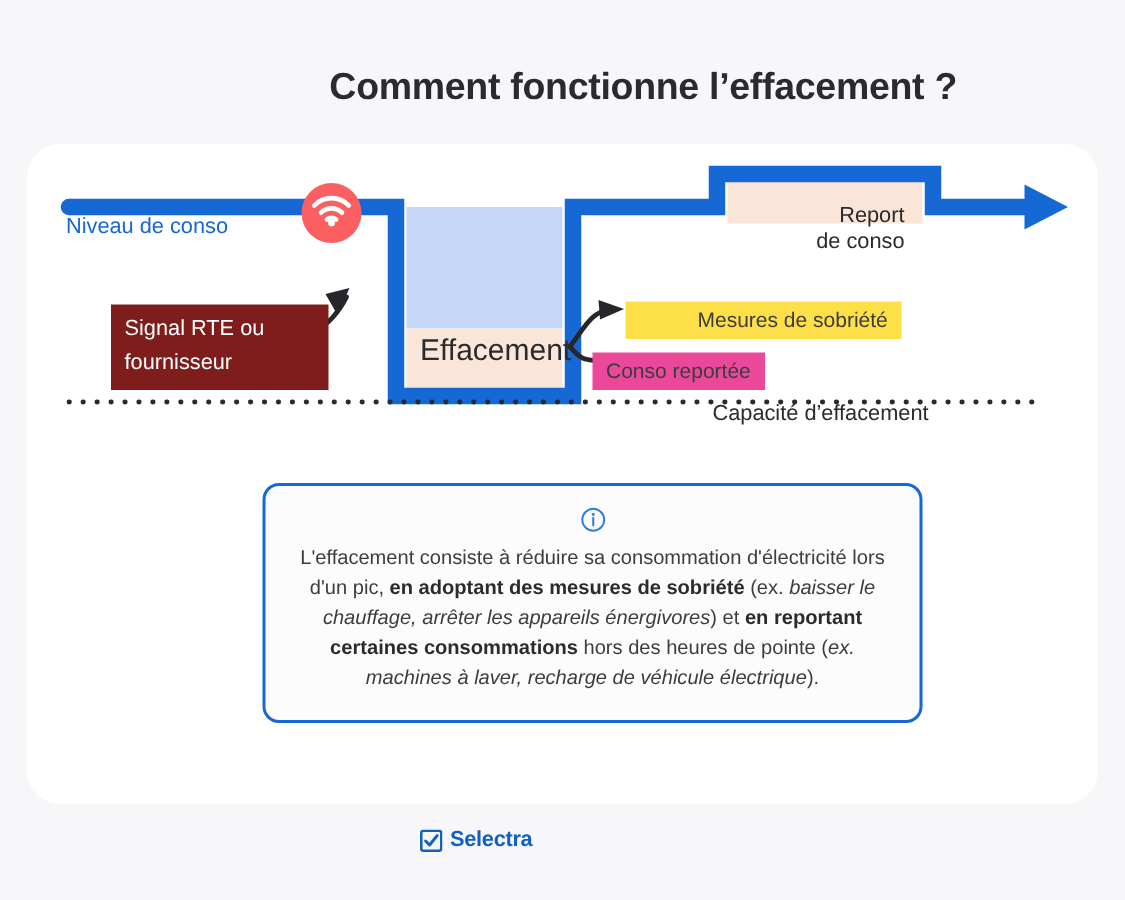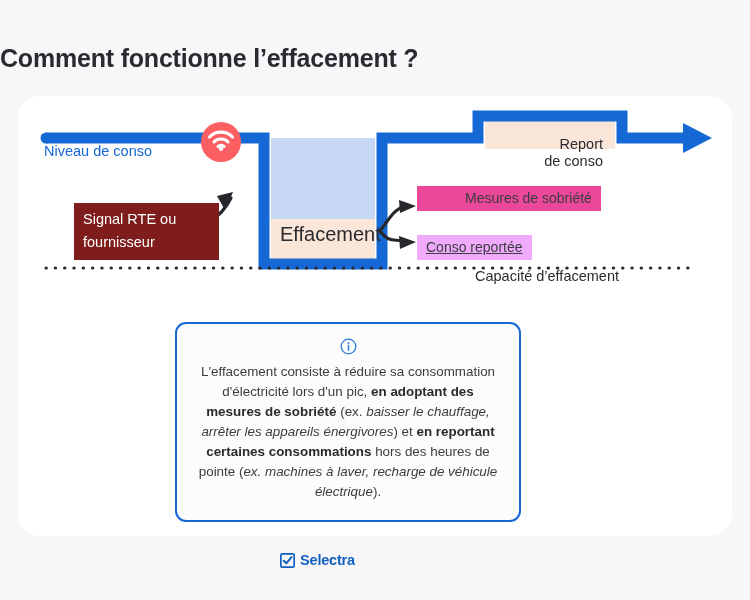--- a/index.html
+++ b/index.html
@@ -14,21 +14,21 @@
     overflow: hidden;
     position: relative;
   }
 
   
   .page-title {
     position: absolute;
     top: 44px;
     left: 0;
     width: 638px;
-    text-align: left;
+    text-align: right;
     font-size: 25px;
     font-weight: bold;
     color: #2b2b2f;
     letter-spacing: -0.2px;
   }
 
   
   .card {
     position: absolute;
     left: 18px;
@@ -101,37 +101,36 @@
 
   .tag {
     position: absolute;
     font-size: 14px;
     color: #3c3c41;
     padding: 4px 9px 5px 9px;
     white-space: nowrap;
   }
   .tag-sobriete {
     left: 399px;
-    top: 90px;
+    top: 105px;
+    background: #fde047;
+    padding-left: 48px;
+  }
+  .tag-reportee {
+    left: 377px;
+    top: 139px;
     background: #ec4899;
-    padding-left: 48px;
-  }
-  .tag-reportee {
-    left: 399px;
-    top: 139px;
-    background: #f0abfc;
-    text-decoration: underline;
   }
 
   
   .infobox {
     position: absolute;
     left: 157px;
     top: 226px;
-    width: 346px;
+    width: 440px;
     border: 2px solid #1668d4;
     border-radius: 11px;
     background: #fcfcfd;
     padding: 14px 18px 18px 18px;
     box-sizing: border-box;
   }
   .info-icon {
     display: block;
     margin: 0 auto 7px auto;
     width: 17px;

